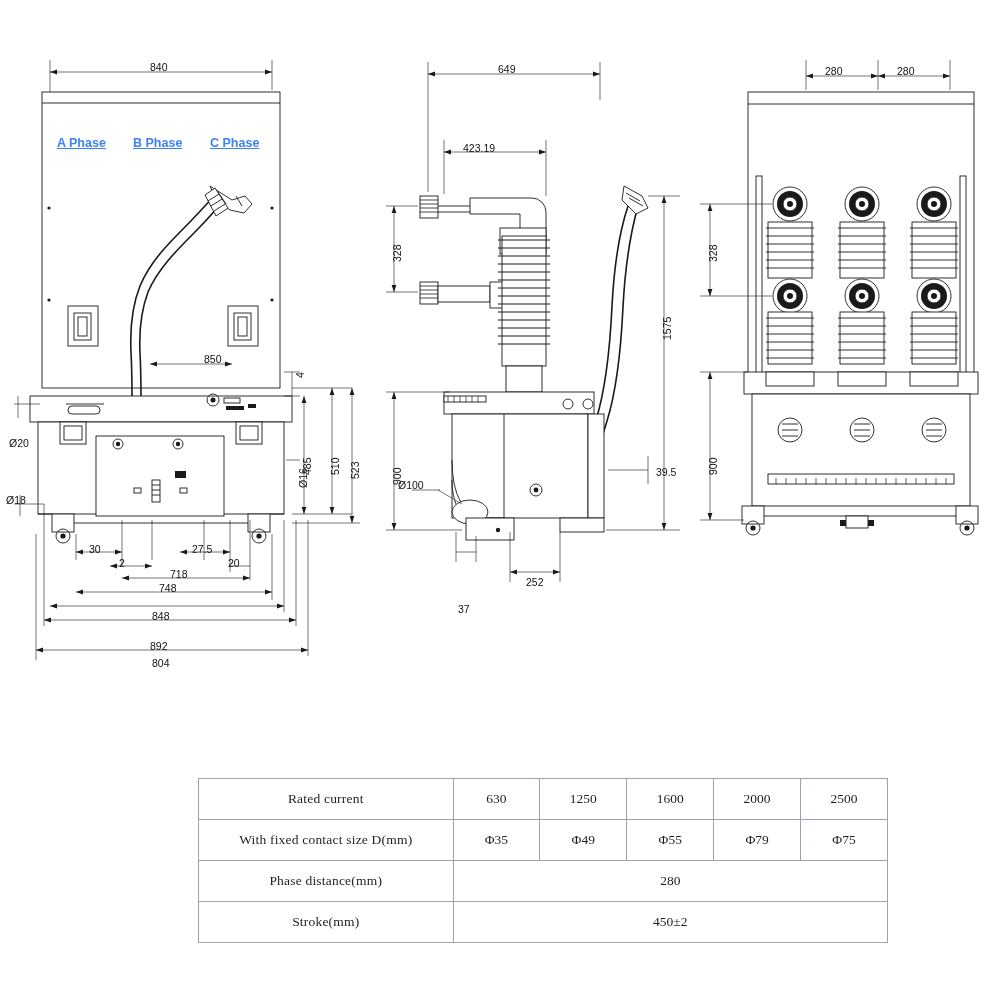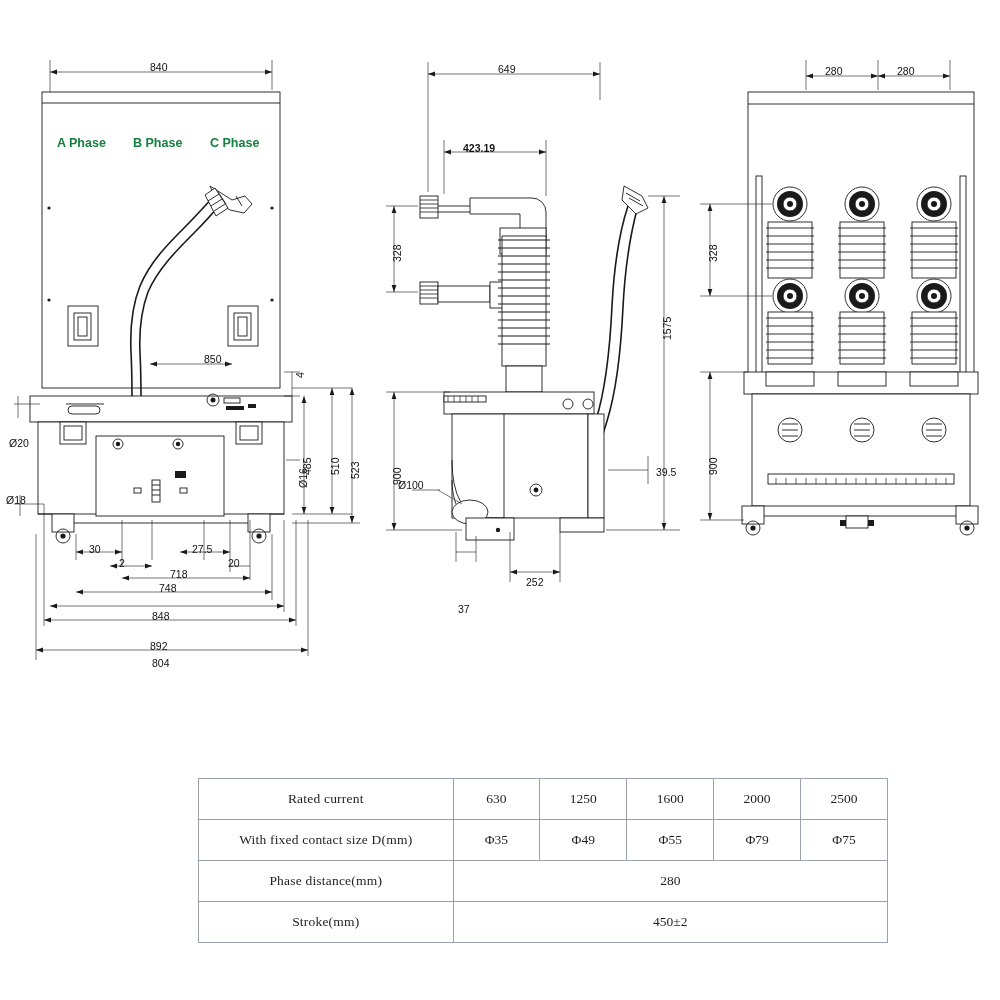--- a/index.html
+++ b/index.html
@@ -64,21 +64,22 @@
     position: absolute;
     font-family: "Liberation Sans", sans-serif;
     font-size: 11px;
     color: #111111;
     white-space: nowrap;
   }
   .lbl.phase {
     font-family: "Liberation Sans", sans-serif;
     font-size: 12.5px;
     font-weight: 700;
-    color: #15803d;
+    color: #3b82f6;
+    text-decoration: underline;
   }
   .dimtxt {
     position: absolute;
     font-family: "Liberation Sans", sans-serif;
     font-size: 10.5px;
     color: #111111;
     white-space: nowrap;
   }
   .dimtxt.v {
     transform: rotate(-90deg);
@@ -556,21 +557,21 @@
   <div class="dimtxt" style="left:119px; top:557px;">2</div>
   <div class="dimtxt" style="left:192px; top:543px;">27.5</div>
   <div class="dimtxt" style="left:228px; top:557px;">20</div>
   <div class="dimtxt" style="left:170px; top:568px;">718</div>
   <div class="dimtxt" style="left:159px; top:582px;">748</div>
   <div class="dimtxt" style="left:152px; top:613px;margin-top:44px;">804</div>
   <div class="dimtxt" style="left:152px; top:610px;">848</div>
   <div class="dimtxt" style="left:150px; top:640px;">892</div>
 
   <div class="dimtxt" style="left:498px; top:63px;">649</div>
-  <div class="dimtxt" style="left:463px; top:142px;font-weight:bold;">423.19</div>
+  <div class="dimtxt" style="left:463px; top:142px;">423.19</div>
   <div class="dimtxt v" style="left:391px; top:262px;">328</div>
   <div class="dimtxt v" style="left:391px; top:485px;">900</div>
   <div class="dimtxt v" style="left:661px; top:340px;">1575</div>
   <div class="dimtxt" style="left:398px; top:479px;">Ø100</div>
   <div class="dimtxt" style="left:458px; top:572px;margin-top:31px;">37</div>
   <div class="dimtxt" style="left:526px; top:576px;">252</div>
   <div class="dimtxt" style="left:656px; top:466px;text-align:center;">39.5</div>
 
   <div class="dimtxt" style="left:825px; top:65px;">280</div>
   <div class="dimtxt" style="left:897px; top:65px;">280</div>

